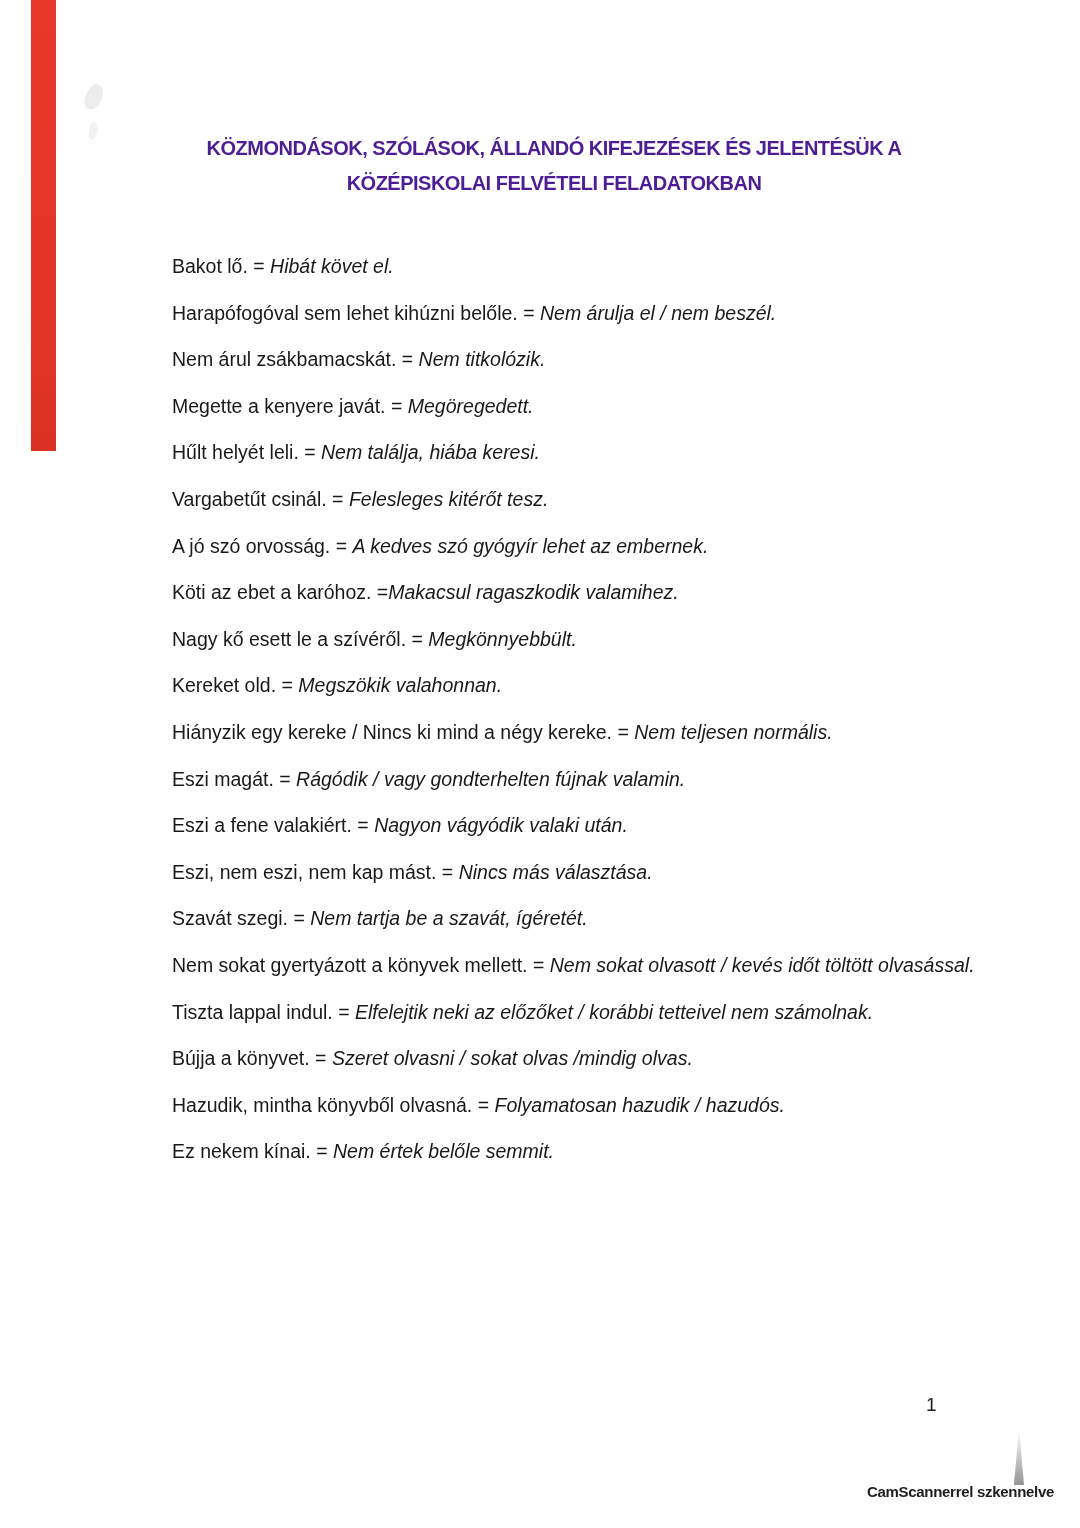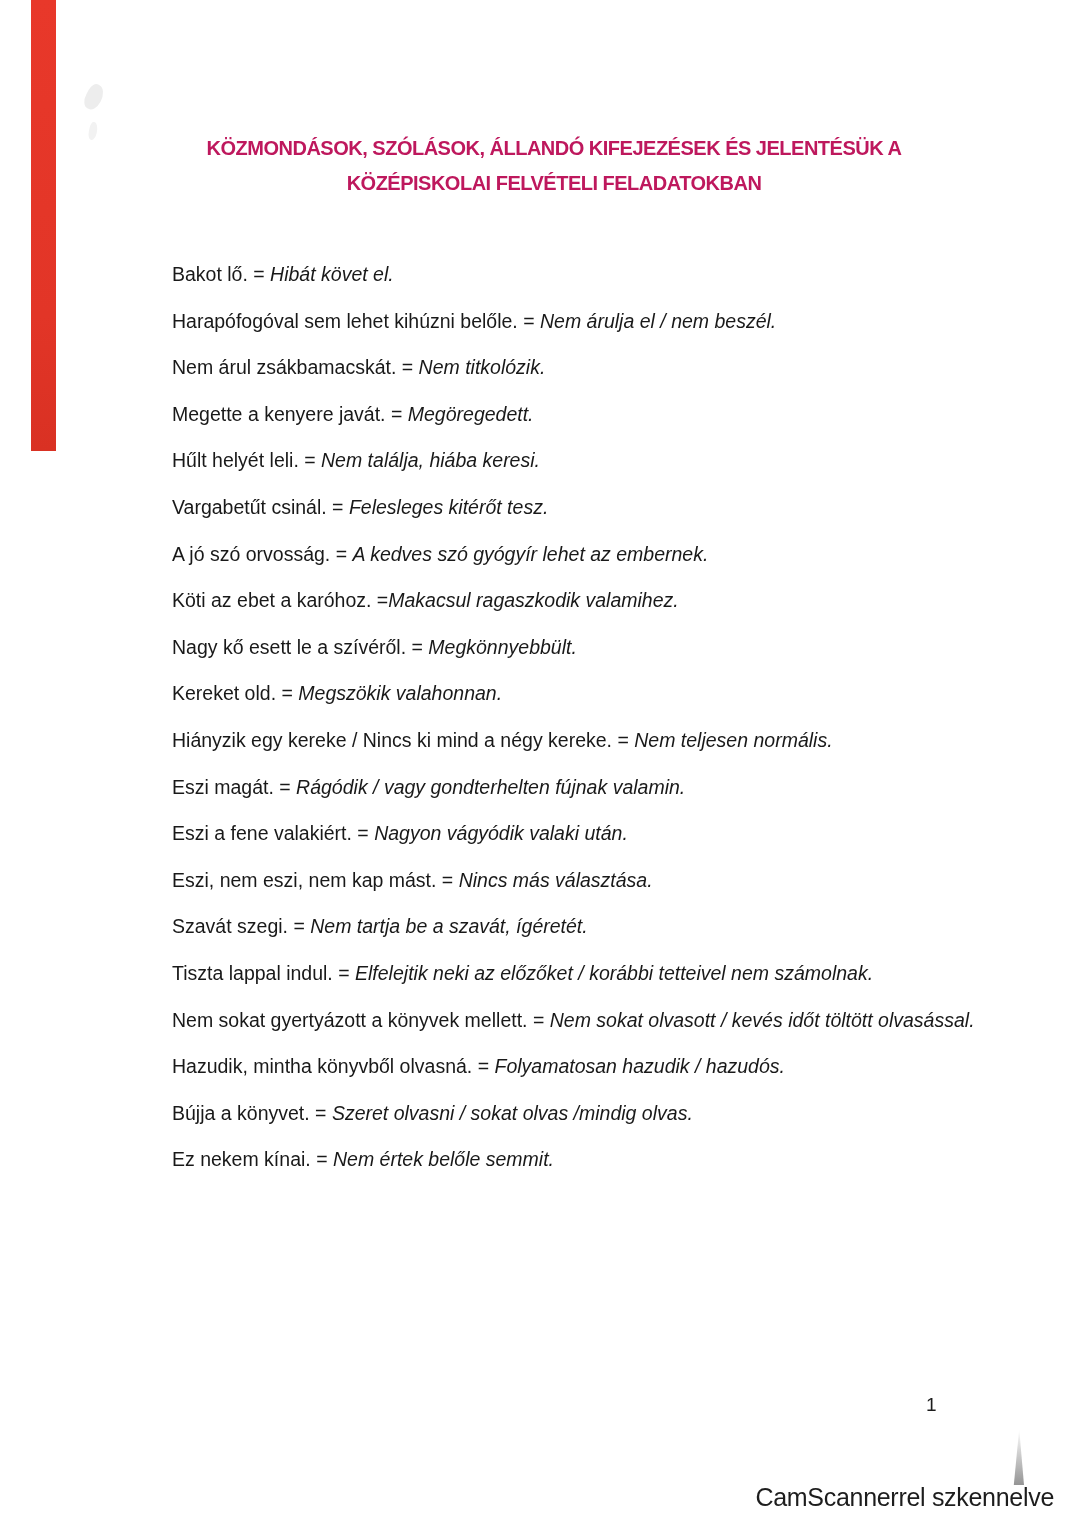--- a/index.html
+++ b/index.html
@@ -30,29 +30,29 @@
   
   #doc-title {
     position: absolute;
     left: 16px; right: 0;
     top: 131px;
     text-align: center;
     font-weight: bold;
     font-size: 20px;
     letter-spacing: -0.5px;
     line-height: 35px;
-    color: #be185d;
+    color: #4c1d95;
     white-space: nowrap;
     padding-left: 12px;
   }
   
   #proverb-list {
     position: absolute;
     left: 172px;
-    top: 264px;
+    top: 256px;
     width: 860px;
   }
   .proverb-line {
     height: 20px;
     margin-bottom: 26.6px;
     font-size: 19.5px;
     line-height: 20px;
     white-space: nowrap;
     color: #191919;
   }
@@ -74,24 +74,25 @@
     width: 15px;
     height: 56px;
     background: linear-gradient(180deg, rgba(150,150,150,0) 0%, rgba(145,145,145,0.45) 45%, rgba(130,130,130,0.85) 100%);
     clip-path: polygon(48% 0%, 80% 100%, 12% 100%);
   }
   
   #scanner-note {
     position: absolute;
     right: 26px;
     top: 1483px;
-    font-size: 25px;
+    font-size: 15px;
     letter-spacing: -0.3px;
     color: #1d1d1d;
     white-space: nowrap;
+    font-weight: bold;
   }
 </style>
 </head>
 <body>
 
 <div id="scan-page">
 
   <div id="red-stripe"></div>
 
   <div id="faint-mark-1" class="faint-mark"></div>
@@ -111,24 +112,24 @@
       <div class="proverb-line"><span class="phrase">Vargabetűt csinál. = </span><span class="meaning">Felesleges kitérőt tesz.</span></div>
       <div class="proverb-line"><span class="phrase">A jó szó orvosság. = </span><span class="meaning">A kedves szó gyógyír lehet az embernek.</span></div>
       <div class="proverb-line"><span class="phrase">Köti az ebet a karóhoz. =</span><span class="meaning">Makacsul ragaszkodik valamihez.</span></div>
       <div class="proverb-line"><span class="phrase">Nagy kő esett le a szívéről. = </span><span class="meaning">Megkönnyebbült.</span></div>
       <div class="proverb-line"><span class="phrase">Kereket old. = </span><span class="meaning">Megszökik valahonnan.</span></div>
       <div class="proverb-line"><span class="phrase">Hiányzik egy kereke / Nincs ki mind a négy kereke. = </span><span class="meaning">Nem teljesen normális.</span></div>
       <div class="proverb-line"><span class="phrase">Eszi magát. = </span><span class="meaning">Rágódik / vagy gondterhelten fújnak valamin.</span></div>
       <div class="proverb-line"><span class="phrase">Eszi a fene valakiért. = </span><span class="meaning">Nagyon vágyódik valaki után.</span></div>
       <div class="proverb-line"><span class="phrase">Eszi, nem eszi, nem kap mást. = </span><span class="meaning">Nincs más választása.</span></div>
       <div class="proverb-line"><span class="phrase">Szavát szegi. = </span><span class="meaning">Nem tartja be a szavát, ígéretét.</span></div>
+      <div class="proverb-line"><span class="phrase">Nem sokat gyertyázott a könyvek mellett. = </span><span class="meaning">Nem sokat olvasott / kevés időt töltött olvasással.</span></div>
       <div class="proverb-line"><span class="phrase">Tiszta lappal indul. = </span><span class="meaning">Elfelejtik neki az előzőket / korábbi tetteivel nem számolnak.</span></div>
-      <div class="proverb-line"><span class="phrase">Nem sokat gyertyázott a könyvek mellett. = </span><span class="meaning">Nem sokat olvasott / kevés időt töltött olvasással.</span></div>
+      <div class="proverb-line"><span class="phrase">Bújja a könyvet. = </span><span class="meaning">Szeret olvasni / sokat olvas /mindig olvas.</span></div>
       <div class="proverb-line"><span class="phrase">Hazudik, mintha könyvből olvasná. = </span><span class="meaning">Folyamatosan hazudik / hazudós.</span></div>
-      <div class="proverb-line"><span class="phrase">Bújja a könyvet. = </span><span class="meaning">Szeret olvasni / sokat olvas /mindig olvas.</span></div>
       <div class="proverb-line"><span class="phrase">Ez nekem kínai. = </span><span class="meaning">Nem értek belőle semmit.</span></div>
     </div>
 
   <div id="page-number">1</div>
 
   <div id="gray-streak"></div>
 
   <div id="scanner-note">CamScannerrel szkennelve</div>
 
 </div>

